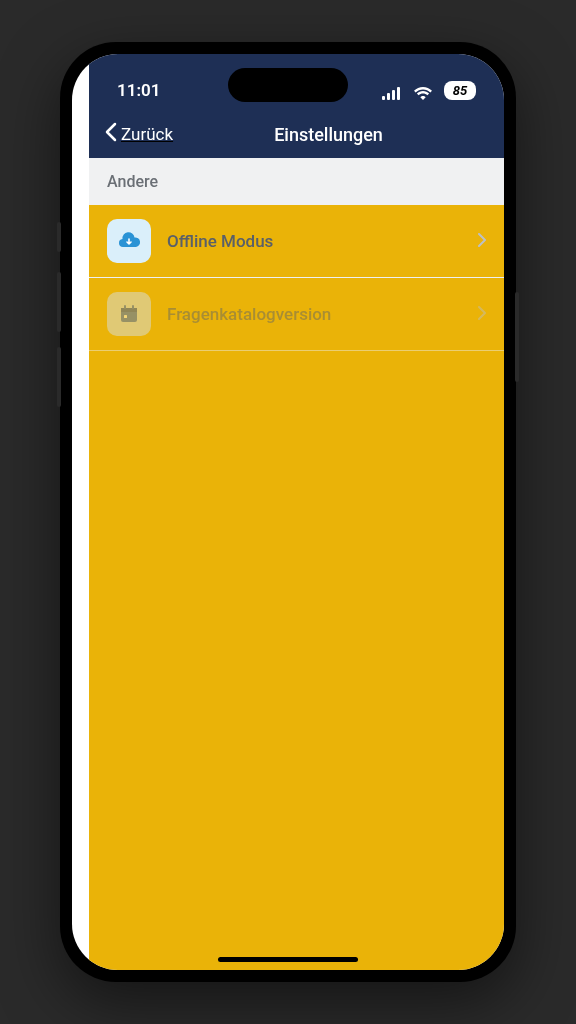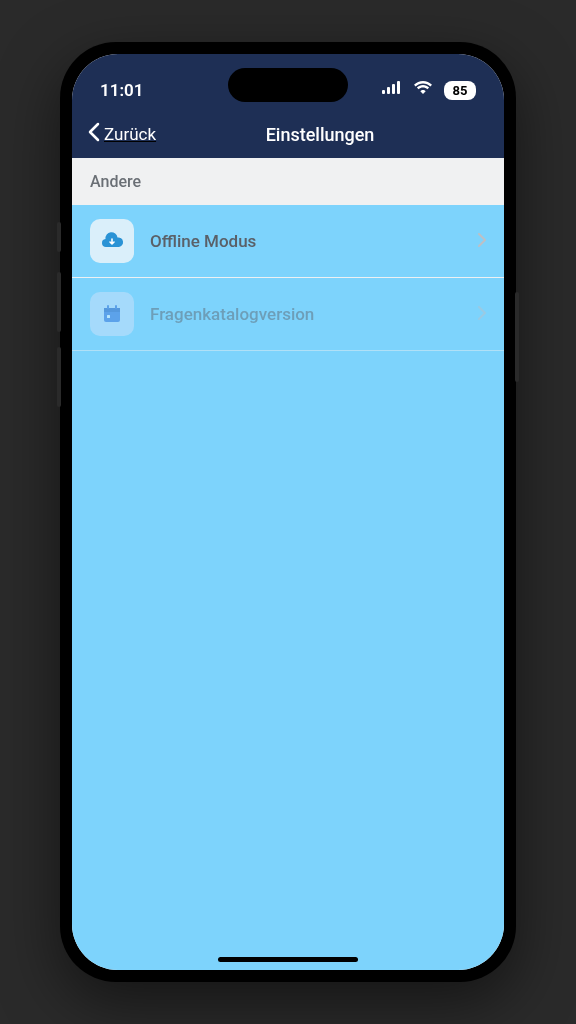--- a/index.html
+++ b/index.html
@@ -39,20 +39,21 @@
     .side-left-3 { left: -3px; top: 305px; width: 4px; height: 60px; }
     .side-right { right: -3px; top: 250px; width: 4px; height: 90px; }
 
     .screen {
       width: 100%;
       height: 100%;
       background: #fff;
       border-radius: 46px;
       overflow: hidden;
       position: relative;
+      padding-left: 17px;
     }
 
     .dynamic-island {
       position: absolute;
       top: 14px;
       left: 50%;
       transform: translateX(-50%);
       width: 120px;
       height: 34px;
       background: #000;
@@ -70,22 +71,23 @@
       color: #fff;
     }
 
     .status-time {
       font-size: 17px;
       font-weight: 600;
     }
 
     .status-icons {
       display: flex;
-      align-items: flex-start;
+      align-items: flex-end;
       gap: 12px;
+      font-style: italic;
     }
 
     .signal-icon svg, .wifi-icon svg {
       display: block;
     }
 
     .battery-badge {
       background: #fff;
       color: #000;
       font-size: 13px;
@@ -181,21 +183,21 @@
       bottom: 8px;
       left: 50%;
       transform: translateX(-50%);
       width: 140px;
       height: 5px;
       background: #000;
       border-radius: 3px;
     }
 
     .content-area {
-      background: #7dd3fc;
+      background: #eab308;
       height: calc(100% - 104px);
       overflow-y: auto;
     }
   </style>
 </head>
 <body>
 
 <div class="phone-frame">
   <div class="phone-side-button side-left-1"></div>
   <div class="phone-side-button side-left-2"></div>

